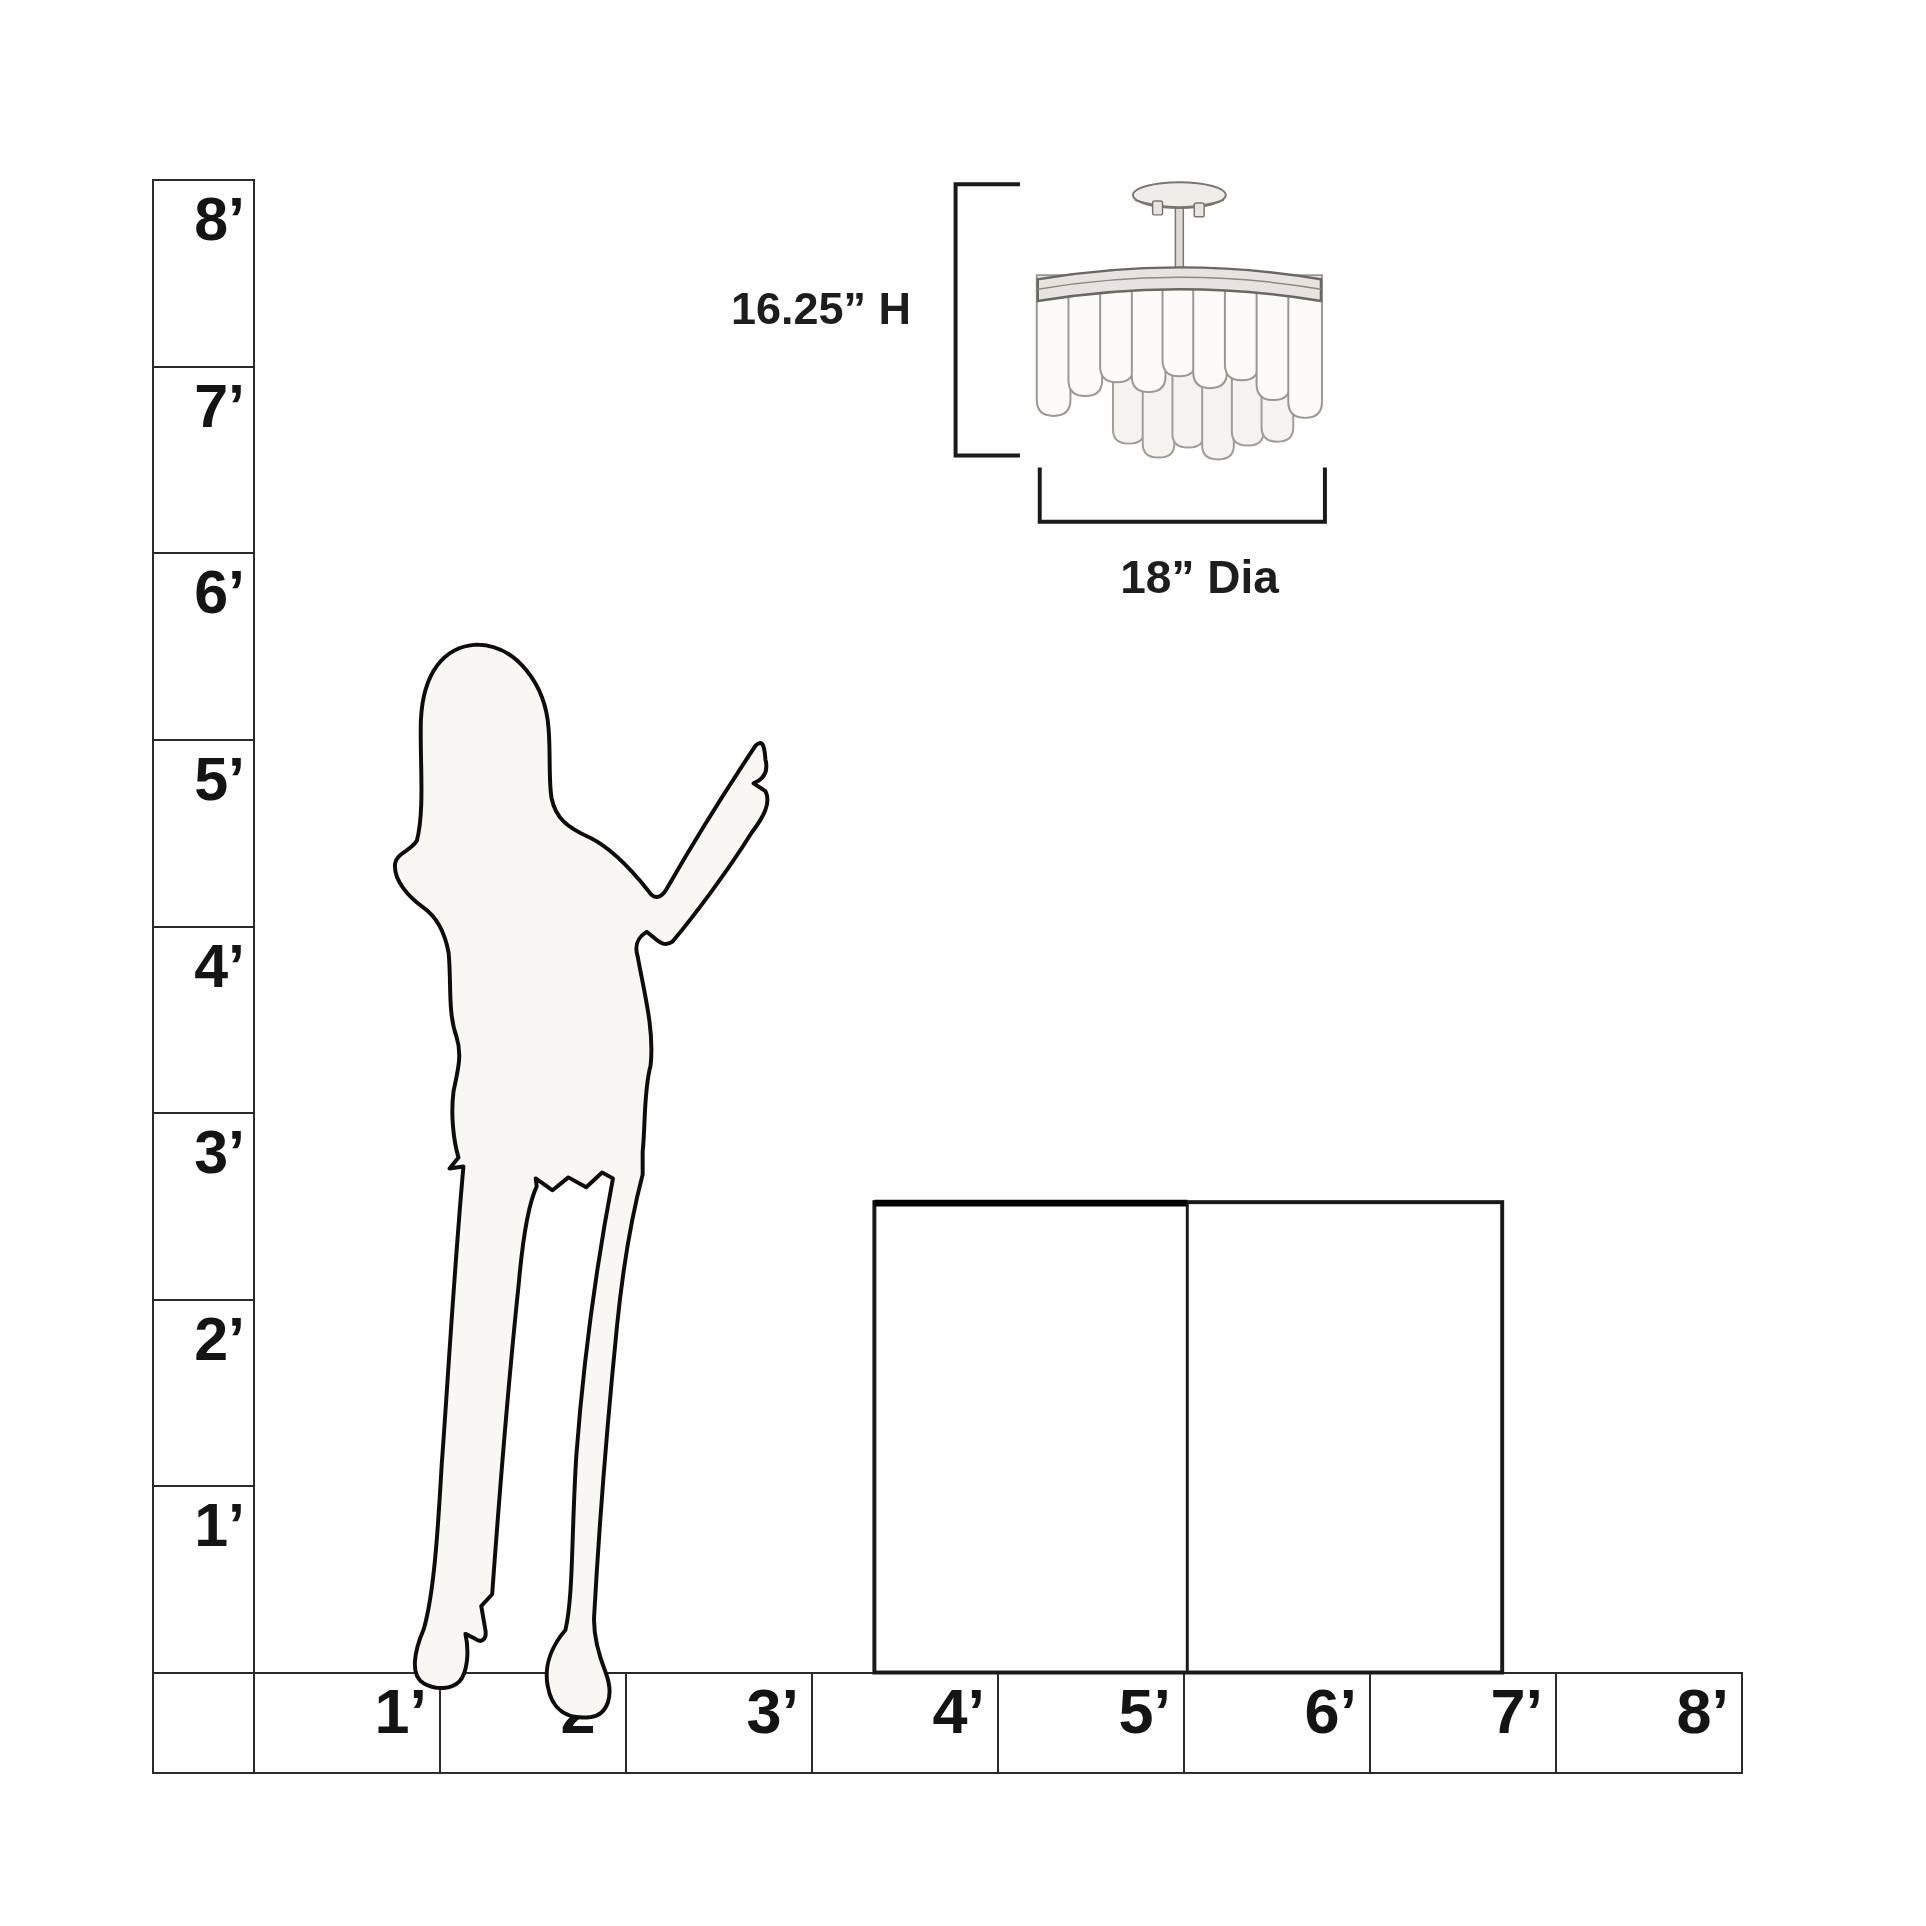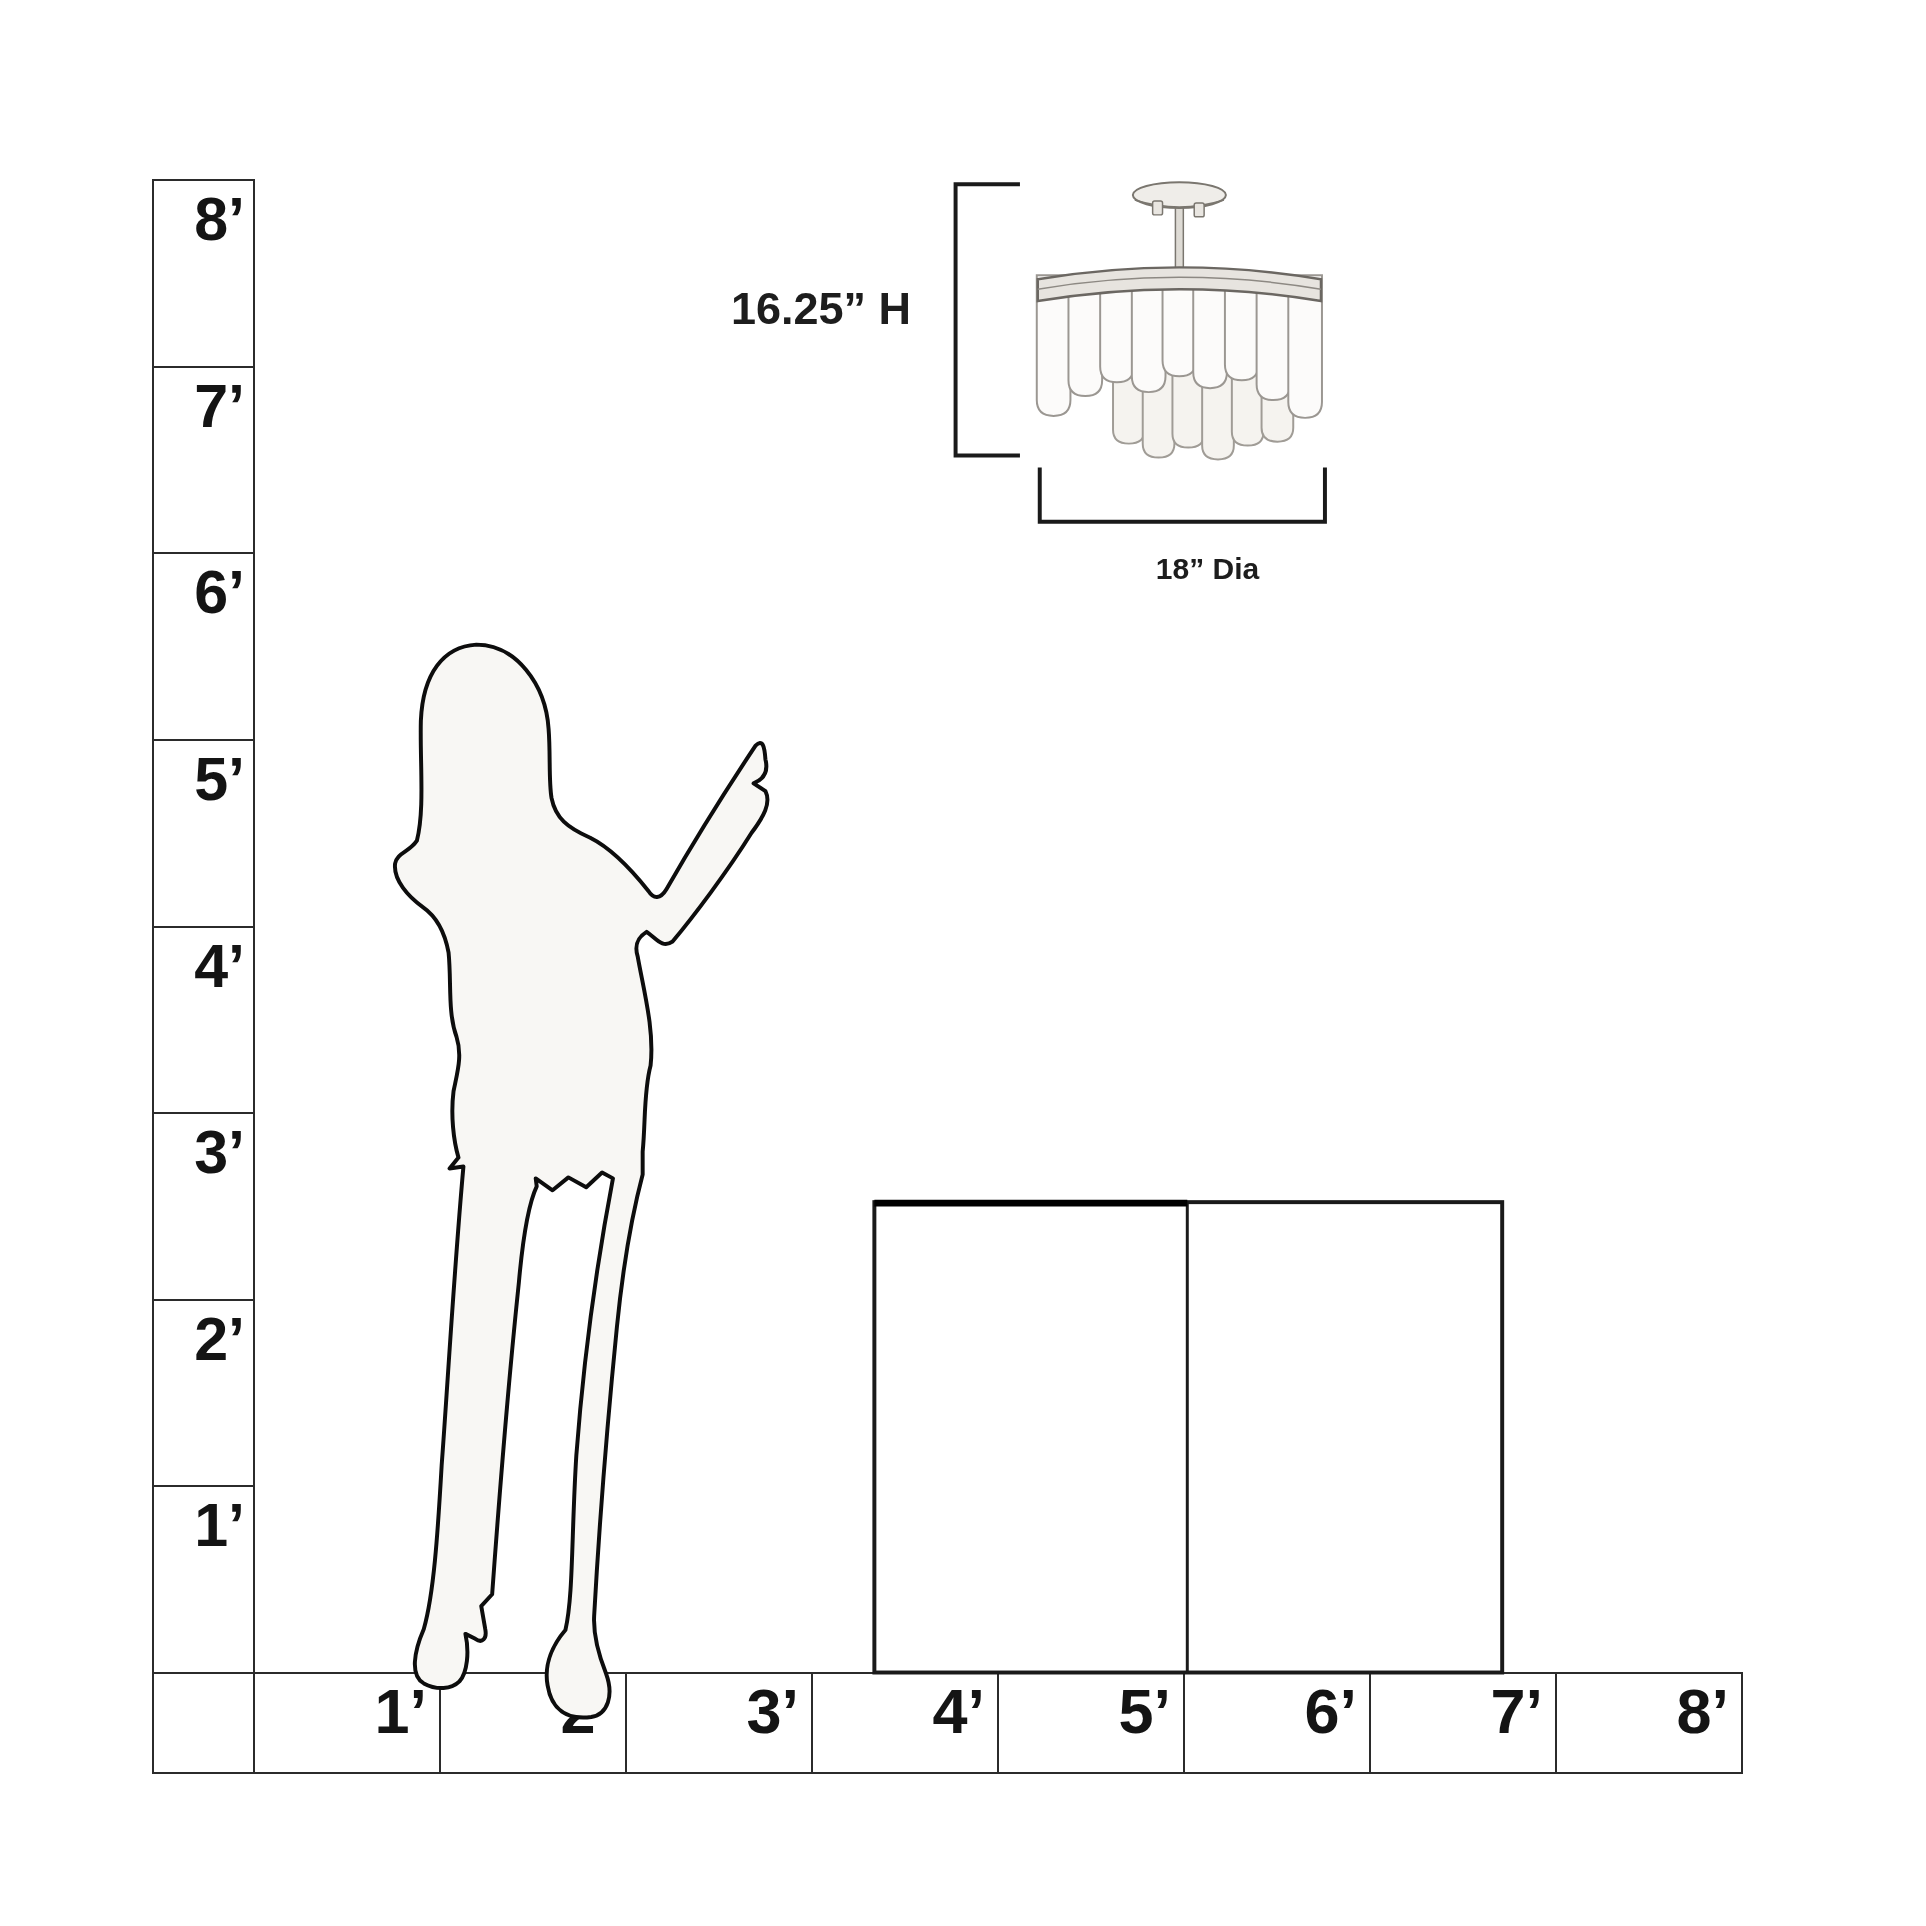--- a/index.html
+++ b/index.html
@@ -14,23 +14,23 @@
     text-align:right;padding:8px 8px 0 0;font-size:61px;font-weight:bold;color:#141414;
     line-height:1;background:#fff;}
   
   .hruler{position:absolute;left:152px;top:1672px;height:102px;display:flex;}
   .hcell{box-sizing:border-box;width:186px;border:2px solid #2b2b2b;border-left:none;
     display:flex;align-items:center;justify-content:flex-end;
     padding:0 12px 24px 0;font-size:63px;font-weight:bold;color:#141414;
     line-height:1;background:#fff;}
   .hcell.corner{width:103px;border-left:2px solid #2b2b2b;}
   
-  .dim{position:absolute;color:#1d1d1d;font-weight:bold;line-height:1;margin-left:8px;}
+  .dim{position:absolute;color:#1d1d1d;font-weight:bold;line-height:1;}
   .dim-height{top:286px;right:1016px;font-size:45px;text-align:right;}
-  .dim-dia{top:554px;left:1051px;width:297px;font-size:30px;text-align:center;}
+  .dim-dia{top:554px;left:1051px;width:297px;font-size:46px;text-align:center;}
   svg.overlay{position:absolute;left:0;top:0;pointer-events:none;}
 </style>
 </head>
 <body>
 
 <div class="canvas">
 
   <div class="vruler">
     <div class="vcell"><span>8’</span></div>
     <div class="vcell"><span>7’</span></div>

